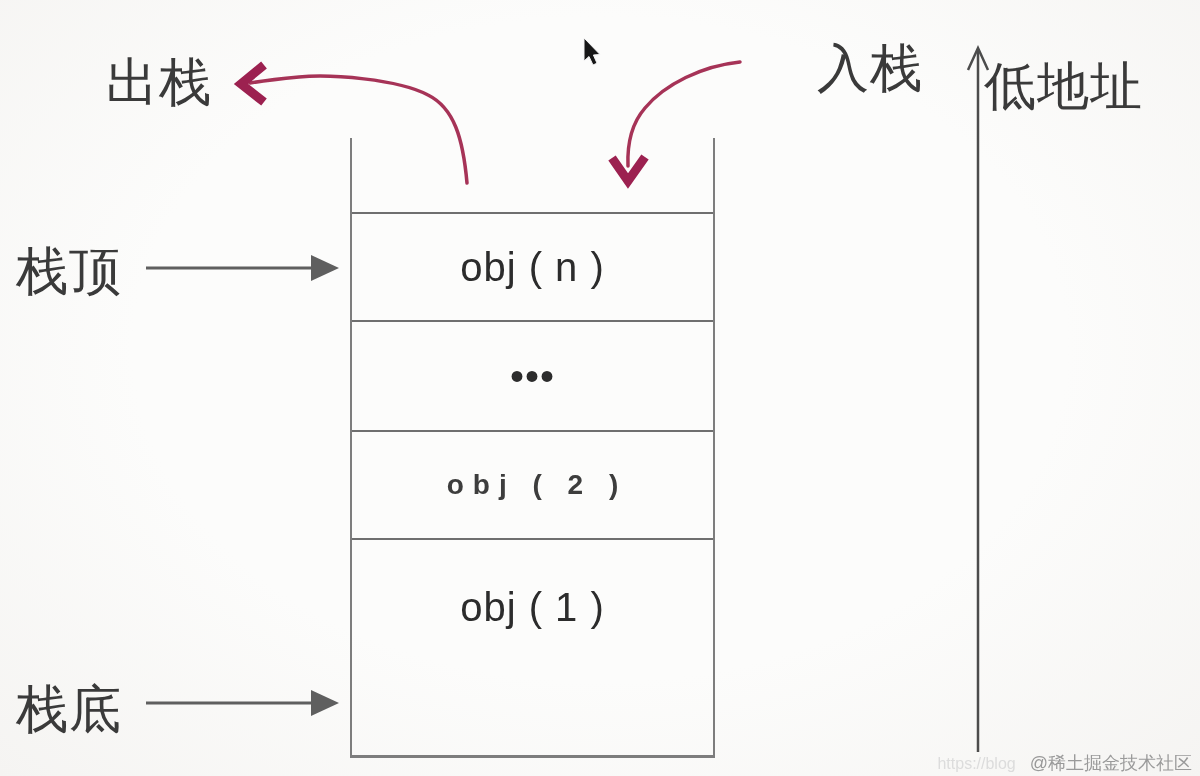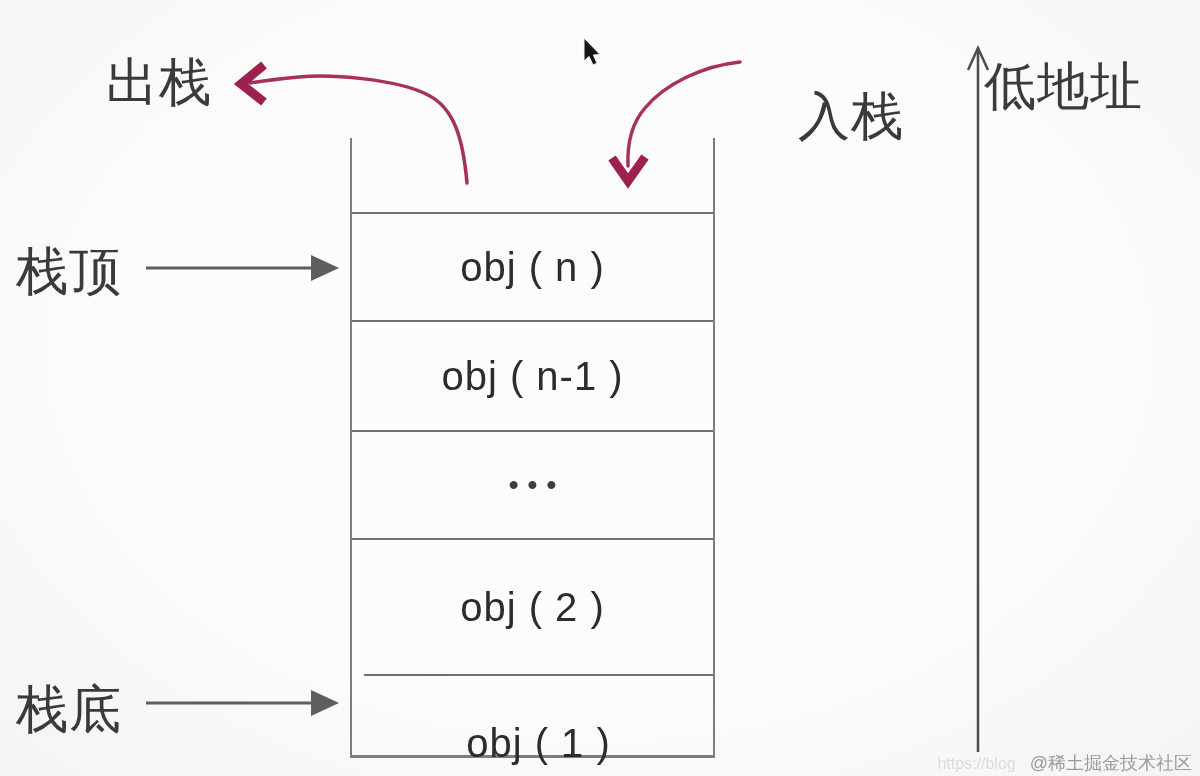--- a/index.html
+++ b/index.html
@@ -23,21 +23,21 @@
   }
   .label {
     position: absolute;
     color: #3a3a3a;
     font-size: 52px;
     line-height: 1;
     letter-spacing: 1px;
     white-space: nowrap;
   }
   .label.pop        { left: 106px; top: 56px;  }
-  .label.push       { left: 798px; top: 42px; margin-top: 48px;  }
+  .label.push       { left: 817px; top: 42px;  }
   .label.stack-top  { left: 16px;  top: 245px; }
   .label.stack-bot  { left: 16px;  top: 683px; }
   .label.low-addr   { left: 984px; top: 60px; }
   .label.high-addr  { left: 994px;  top: 695px; }
 
   .stack-walls {
     position: absolute;
     left: 350px;
     top: 138px;
     width: 365px;
@@ -134,23 +134,20 @@
   <div class="label stack-top">栈顶</div>
   <div class="label stack-bot">栈底</div>
   <div class="label low-addr">低地址</div>
 
   <div class="stack-walls">
     <div class="cells">
       <div class="cell">
         <span>obj ( n )</span>
       </div>
       <div class="cell">
-        <span>obj ( n-1 )</span>
-      </div>
-      <div class="cell">
         <span>•••</span>
       </div>
       <div class="cell">
         <span>obj ( 2 )</span>
       </div>
       <div class="cell">
         <span>obj ( 1 )</span>
       </div>
     </div>
   </div>

